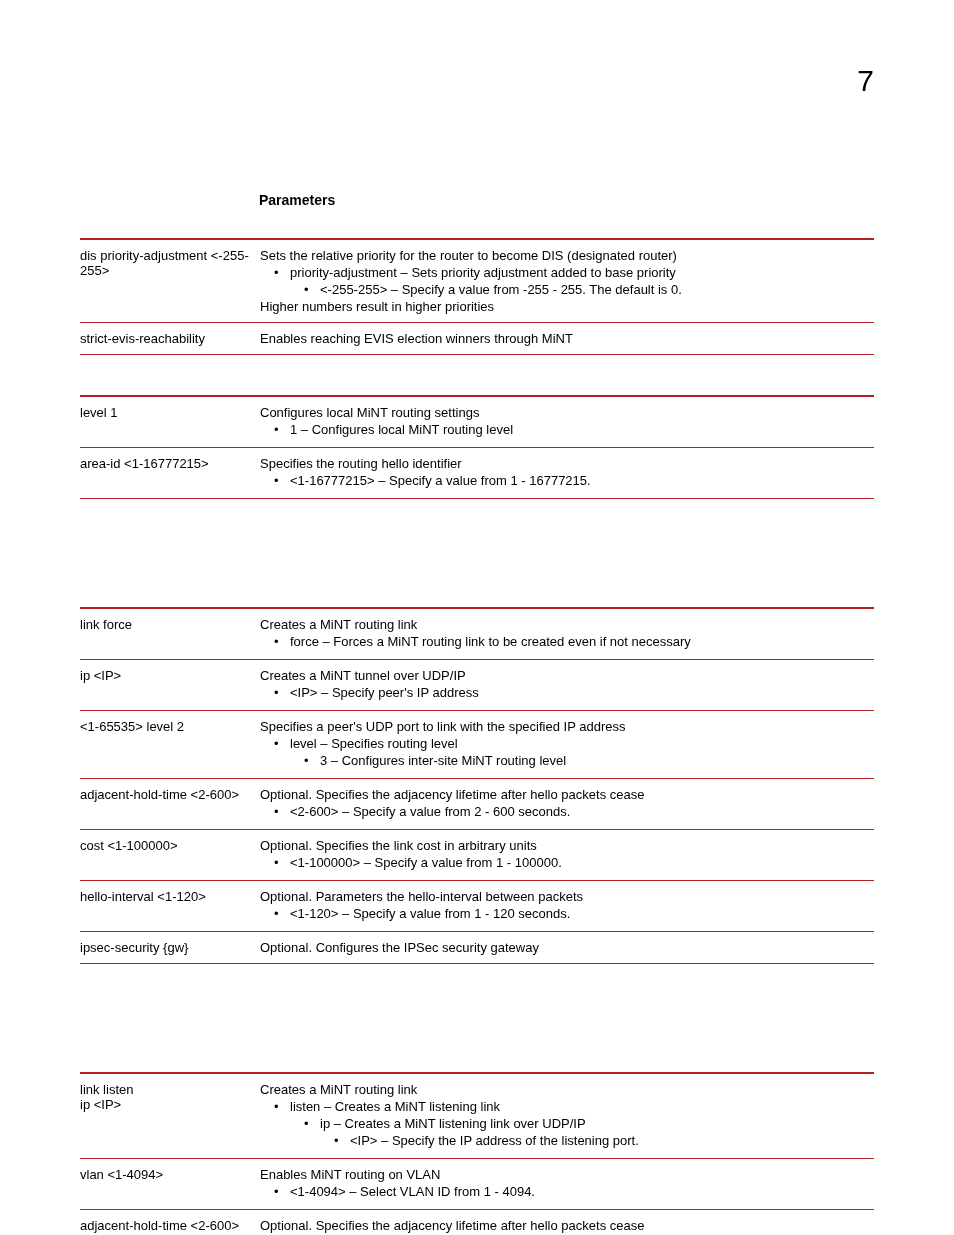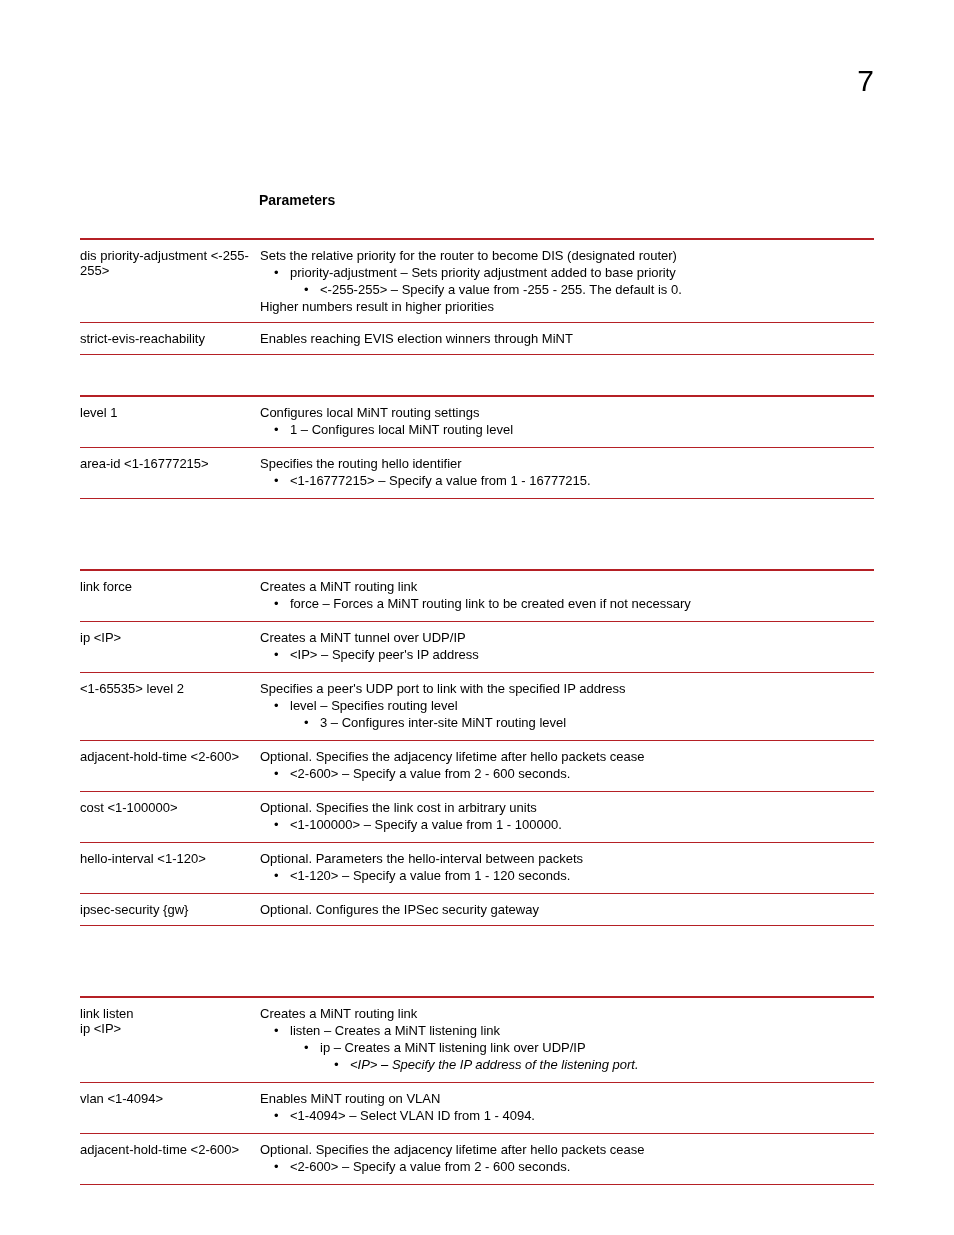--- a/index.html
+++ b/index.html
@@ -47,23 +47,23 @@
       width: 180px;
       padding-right: 10px;
     }
     ul.b1 { list-style: none; padding-left: 14px; margin-top: 2px; }
     ul.b1 > li { position: relative; padding-left: 16px; margin: 2px 0; }
     ul.b1 > li::before { content: "•"; position: absolute; left: 0; top: 0; }
     ul.b2 { list-style: none; padding-left: 14px; }
     ul.b2 > li { position: relative; padding-left: 16px; margin: 2px 0; }
     ul.b2 > li::before { content: "•"; position: absolute; left: 0; top: 0; }
     ul.b3 { list-style: none; padding-left: 14px; }
-    ul.b3 > li { position: relative; padding-left: 16px; margin: 2px 0; font-style: italic; }
+    ul.b3 > li { position: relative; padding-left: 16px; margin: 2px 0; }
     ul.b3 > li::before { content: "•"; position: absolute; left: 0; top: 0; }
-    table.gap-lg { margin-bottom: 70px; }
+    table.gap-lg { margin-bottom: 108px; }
   </style>
 </head>
 <body>
 
 <div class="page-number">7</div>
 
 <div class="section-title">Parameters</div>
 
 <table class="param-table">
   <tbody>

